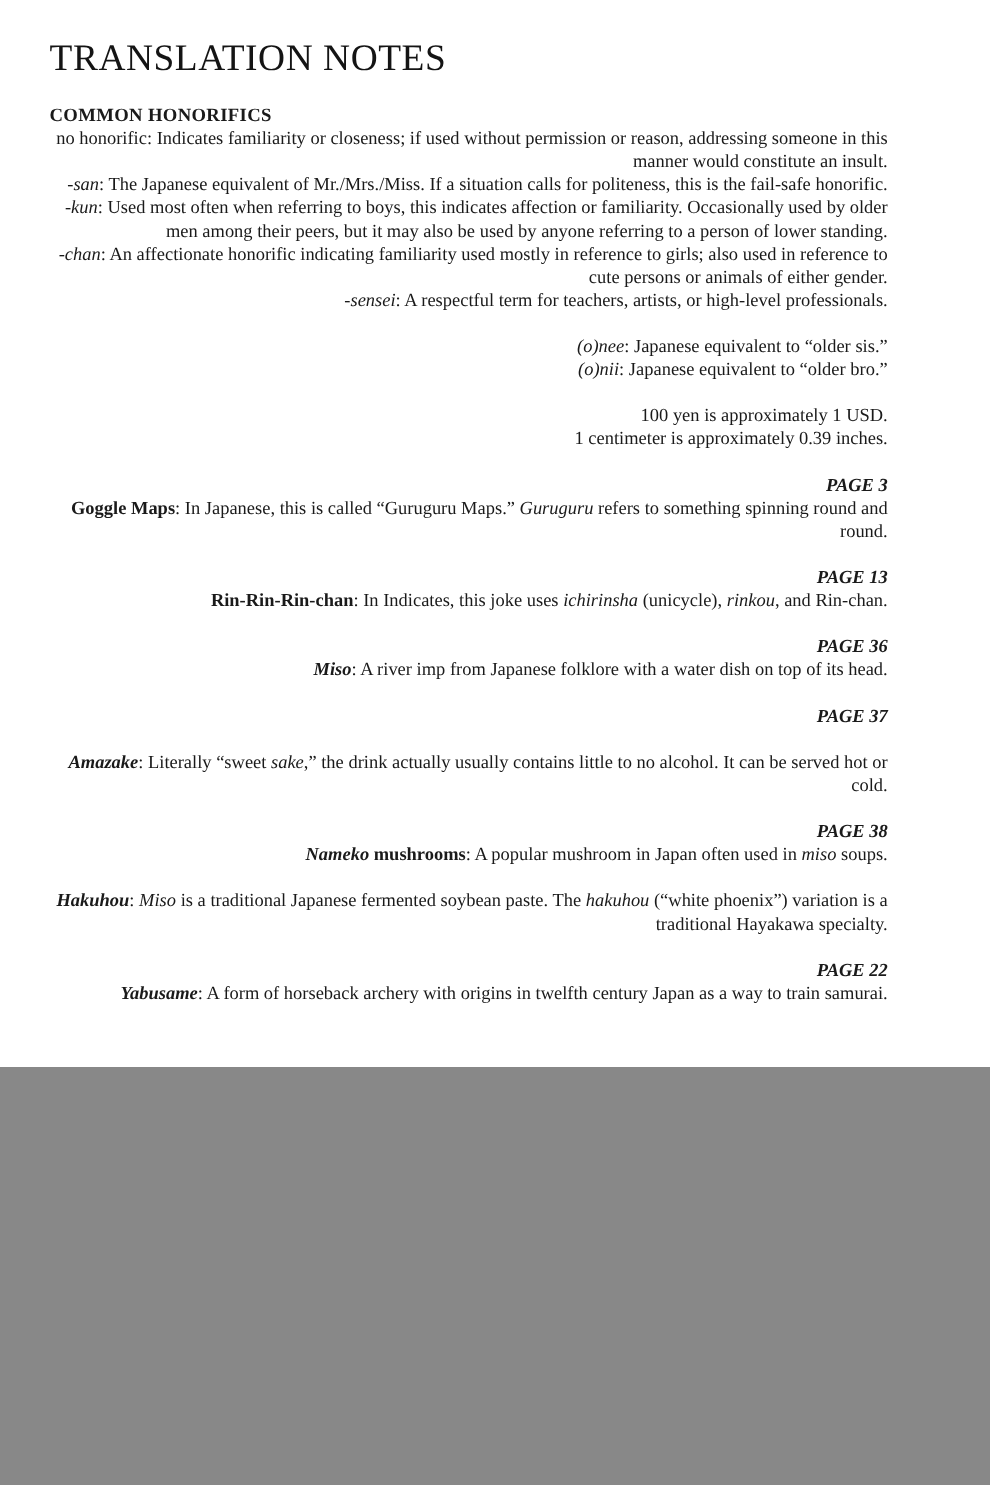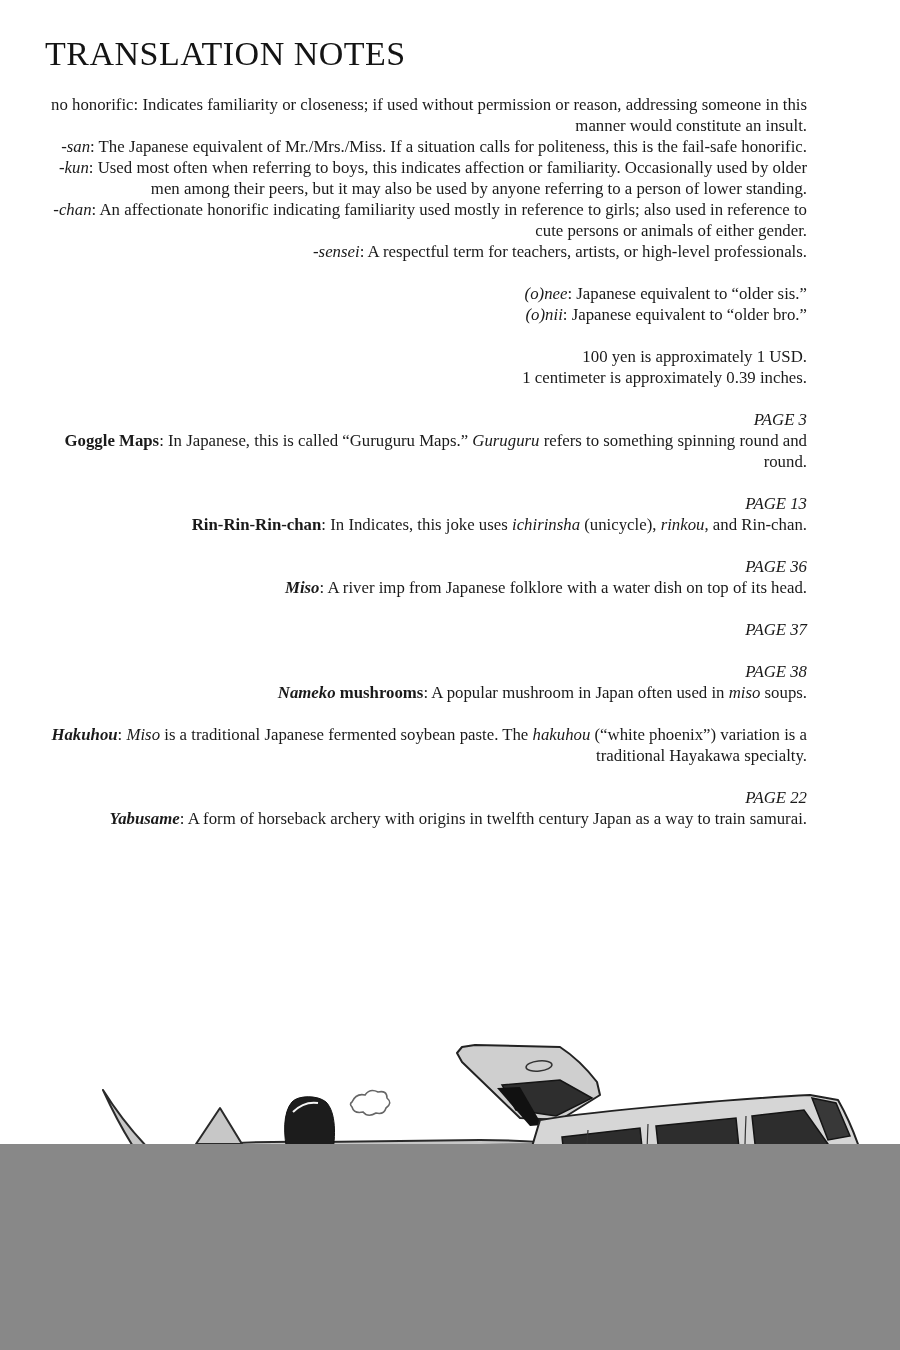--- a/index.html
+++ b/index.html
@@ -1,58 +1,60 @@
 <!DOCTYPE html>
 <html><head>
 <meta charset="utf-8">
 <style>
   html,body{margin:0;padding:0;background:#888;}
   .page{
-    position:relative;width:900px;height:1144px;margin:0 auto;
+    position:relative;width:900px;height:970px;margin:0 auto;
     background:#ffffff;color:#1a1a1a;overflow:hidden;
     font-family:"Liberation Serif","DejaVu Serif",serif;
   }
   .text-col{position:absolute;top:0;left:45px;width:762px;}
   .title{
     font-size:34px;font-weight:400;letter-spacing:.5px;
     margin:34px 0 20px 0;line-height:40px;color:#141414;
   }
   .heading{font-weight:700;font-size:17px;letter-spacing:.3px;margin:0;line-height:21px;}
   p.para,p.pagehead{margin:0;font-size:16.8px;line-height:21px;text-align:right;}
-  p.pagehead{font-style:italic;}
+  p.pagehead{font-style:italic;font-weight:bold;}
   .gap{margin-top:21px !important;}
   .i{font-style:italic;}
   .b{font-weight:700;}
   .bi{font-weight:700;font-style:italic;}
   figure.illustration{position:absolute;left:0;top:1040px;width:900px;height:310px;margin:0;}
 </style>
 </head>
 <body>
 
 <div class="page">
 
   <div class="text-col">
     <h1 class="title">TRANSLATION NOTES</h1>
     <main>
+        <p class="heading"><span>COMMON HONORIFICS</span></p>
         <p class="para"><span>no honorific: Indicates familiarity or closeness; if used without permission or reason, addressing someone in this manner would constitute an insult.</span></p>
         <p class="para"><span class="i">-san</span><span>: The Japanese equivalent of Mr./Mrs./Miss. If a situation calls for politeness, this is the fail-safe honorific.</span></p>
         <p class="para"><span class="i">-kun</span><span>: Used most often when referring to boys, this indicates affection or familiarity. Occasionally used by older men among their peers, but it may also be used by anyone referring to a person of lower standing.</span></p>
         <p class="para"><span class="i">-chan</span><span>: An affectionate honorific indicating familiarity used mostly in reference to girls; also used in reference to cute persons or animals of either gender.</span></p>
         <p class="para"><span class="i">-sensei</span><span>: A respectful term for teachers, artists, or high-level professionals.</span></p>
         <p class="para gap"><span class="i">(o)nee</span><span>: Japanese equivalent to “older sis.”</span></p>
         <p class="para"><span class="i">(o)nii</span><span>: Japanese equivalent to “older bro.”</span></p>
         <p class="para gap"><span>100 yen is approximately 1 USD.</span></p>
         <p class="para"><span>1 centimeter is approximately 0.39 inches.</span></p>
         <p class="pagehead gap"><span>PAGE 3</span></p>
         <p class="para"><span class="b">Goggle Maps</span><span>: In Japanese, this is called “Guruguru Maps.” </span><span class="i">Guruguru</span><span> refers to something spinning round and round.</span></p>
         <p class="pagehead gap"><span>PAGE 13</span></p>
         <p class="para"><span class="b">Rin-Rin-Rin-chan</span><span>: In Indicates, this joke uses </span><span class="i">ichirinsha</span><span> (unicycle), </span><span class="i">rinkou</span><span>, and Rin-chan.</span></p>
         <p class="pagehead gap"><span>PAGE 36</span></p>
         <p class="para"><span class="bi">Miso</span><span>: A river imp from Japanese folklore with a water dish on top of its head.</span></p>
         <p class="pagehead gap"><span>PAGE 37</span></p>
+        <p class="para gap"><span class="bi">Amazake</span><span>: Literally “sweet </span><span class="i">sake</span><span>,” the drink actually usually contains little to no alcohol. It can be served hot or cold.</span></p>
         <p class="pagehead gap"><span>PAGE 38</span></p>
         <p class="para"><span class="bi">Nameko</span><span class="b"> mushrooms</span><span>: A popular mushroom in Japan often used in </span><span class="i">miso</span><span> soups.</span></p>
         <p class="para gap"><span class="bi">Hakuhou</span><span>: </span><span class="i">Miso</span><span> is a traditional Japanese fermented soybean paste. The </span><span class="i">hakuhou</span><span> (“white phoenix”) variation is a traditional Hayakawa specialty.</span></p>
         <p class="pagehead gap"><span>PAGE 22</span></p>
         <p class="para"><span class="bi">Yabusame</span><span>: A form of horseback archery with origins in twelfth century Japan as a way to train samurai.</span></p>
       </main>
   </div>
 
   <figure class="illustration">
     <svg viewBox="0 0 900 310" width="900" height="310" xmlns="http://www.w3.org/2000/svg">

